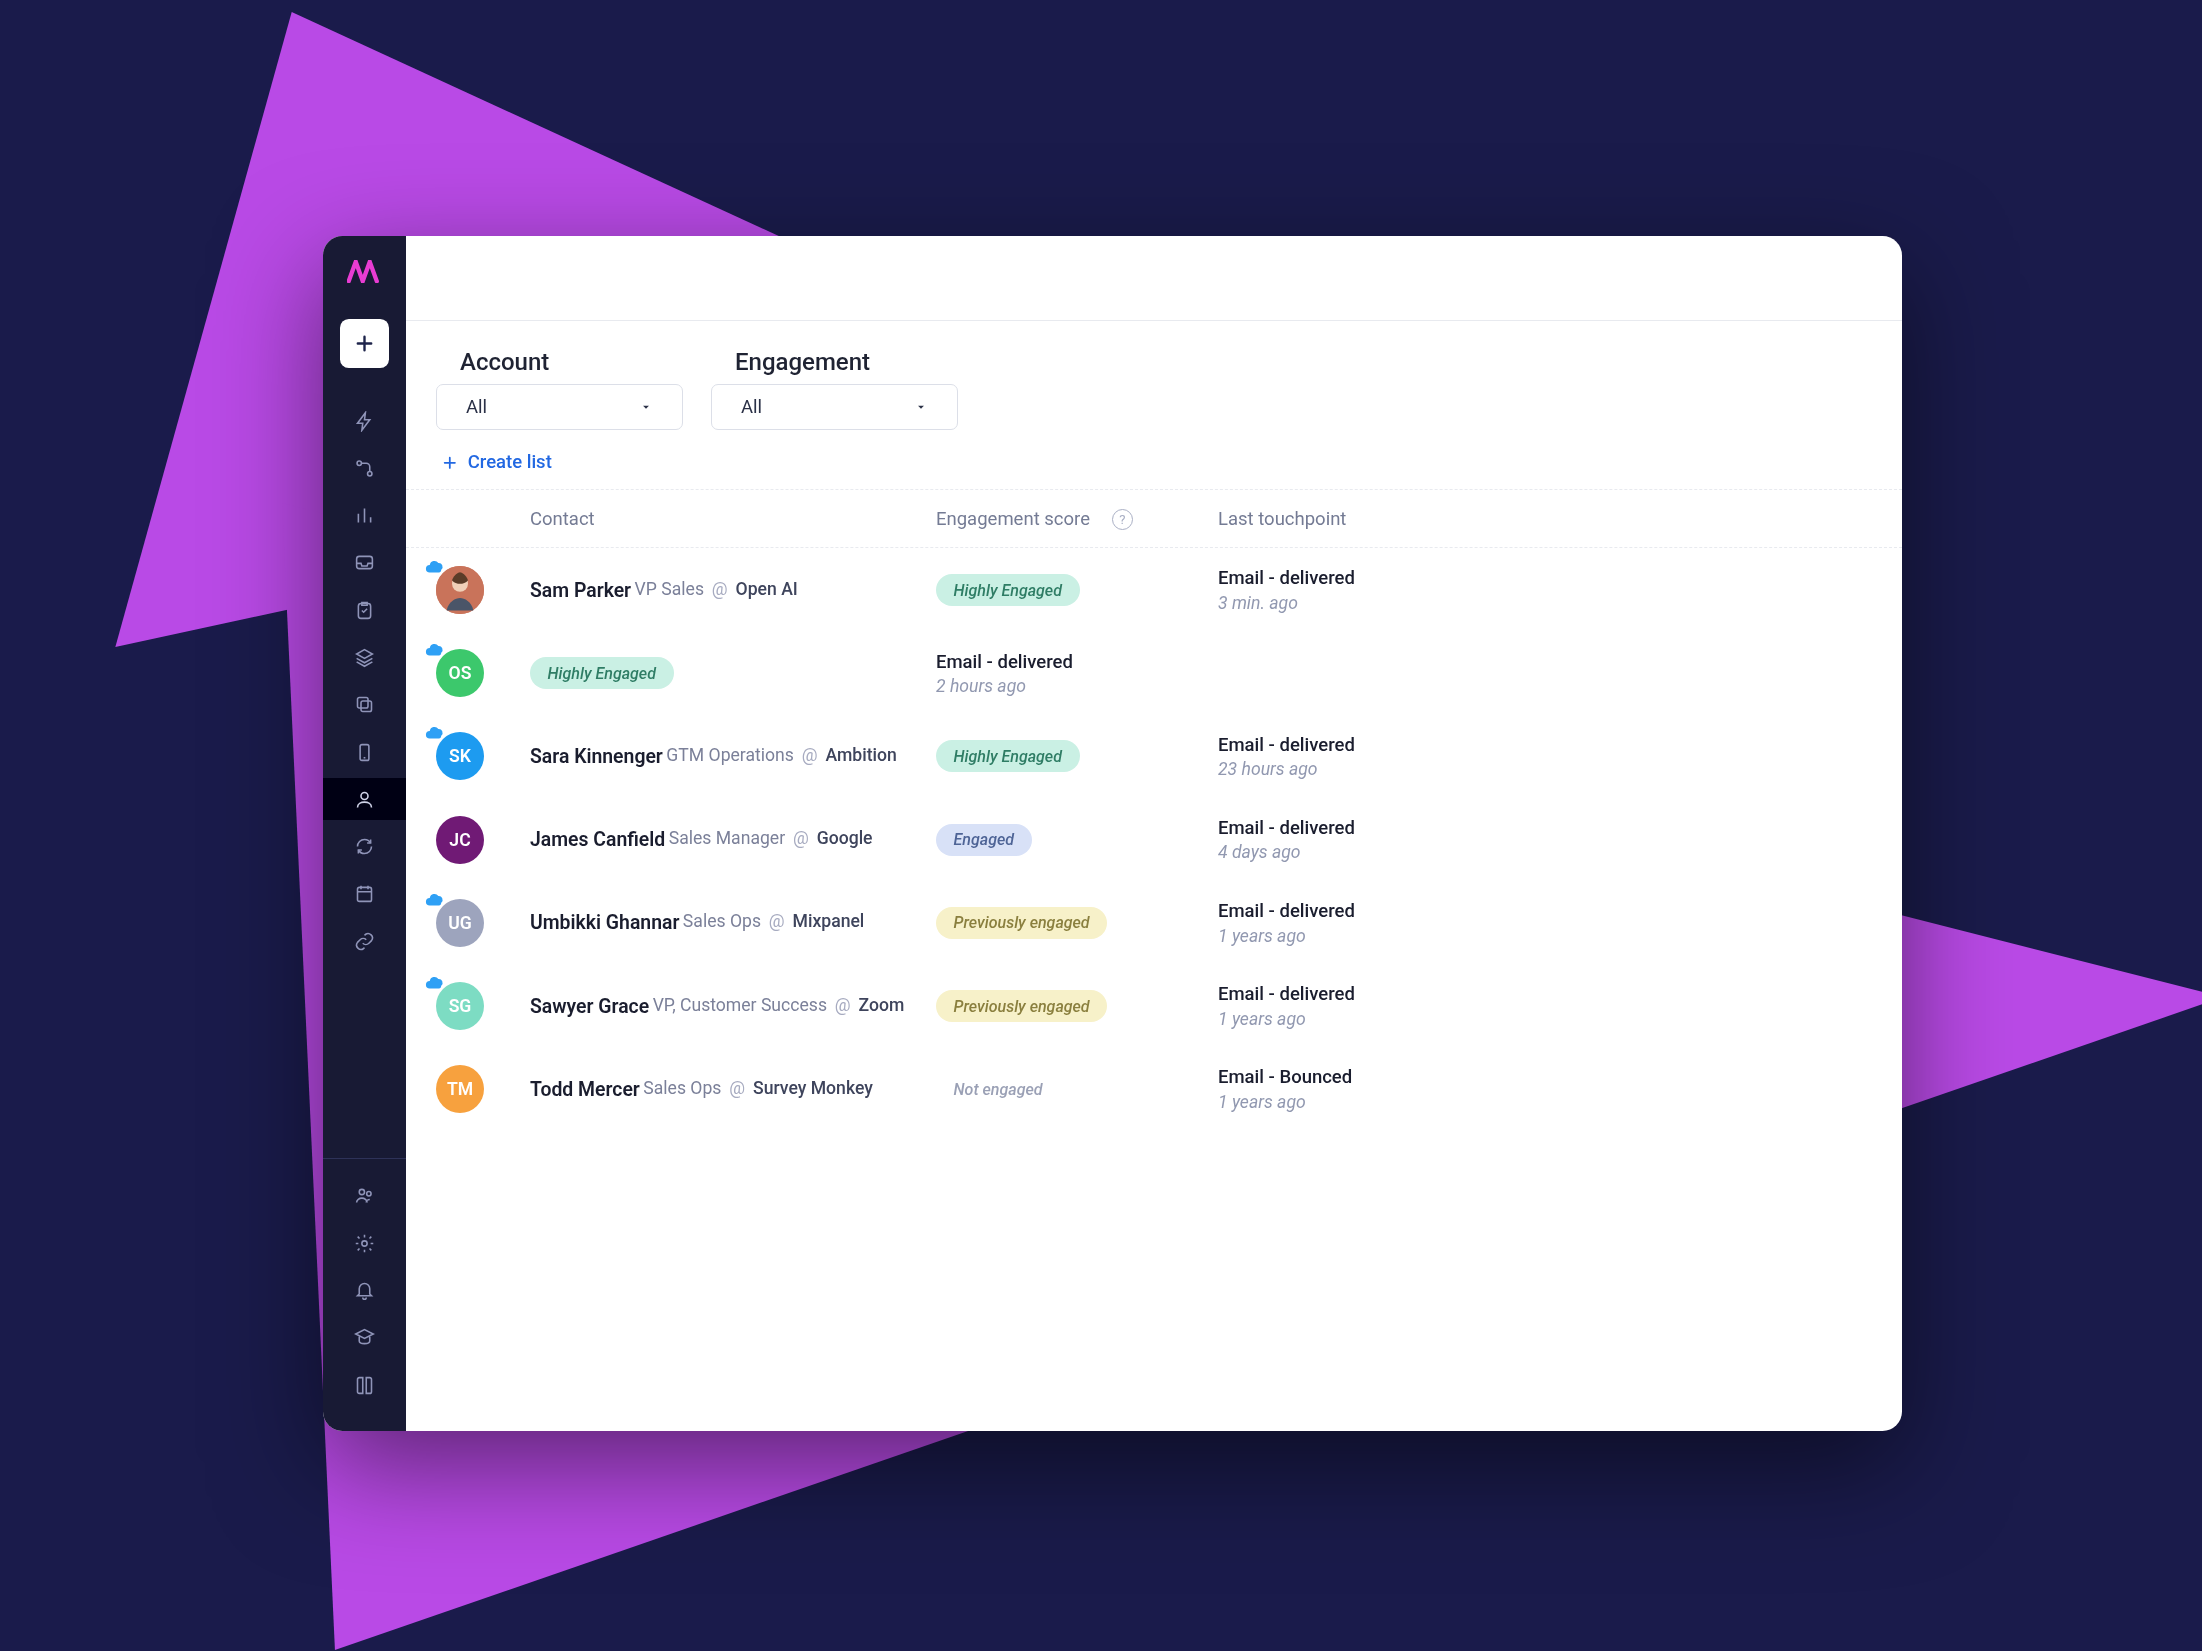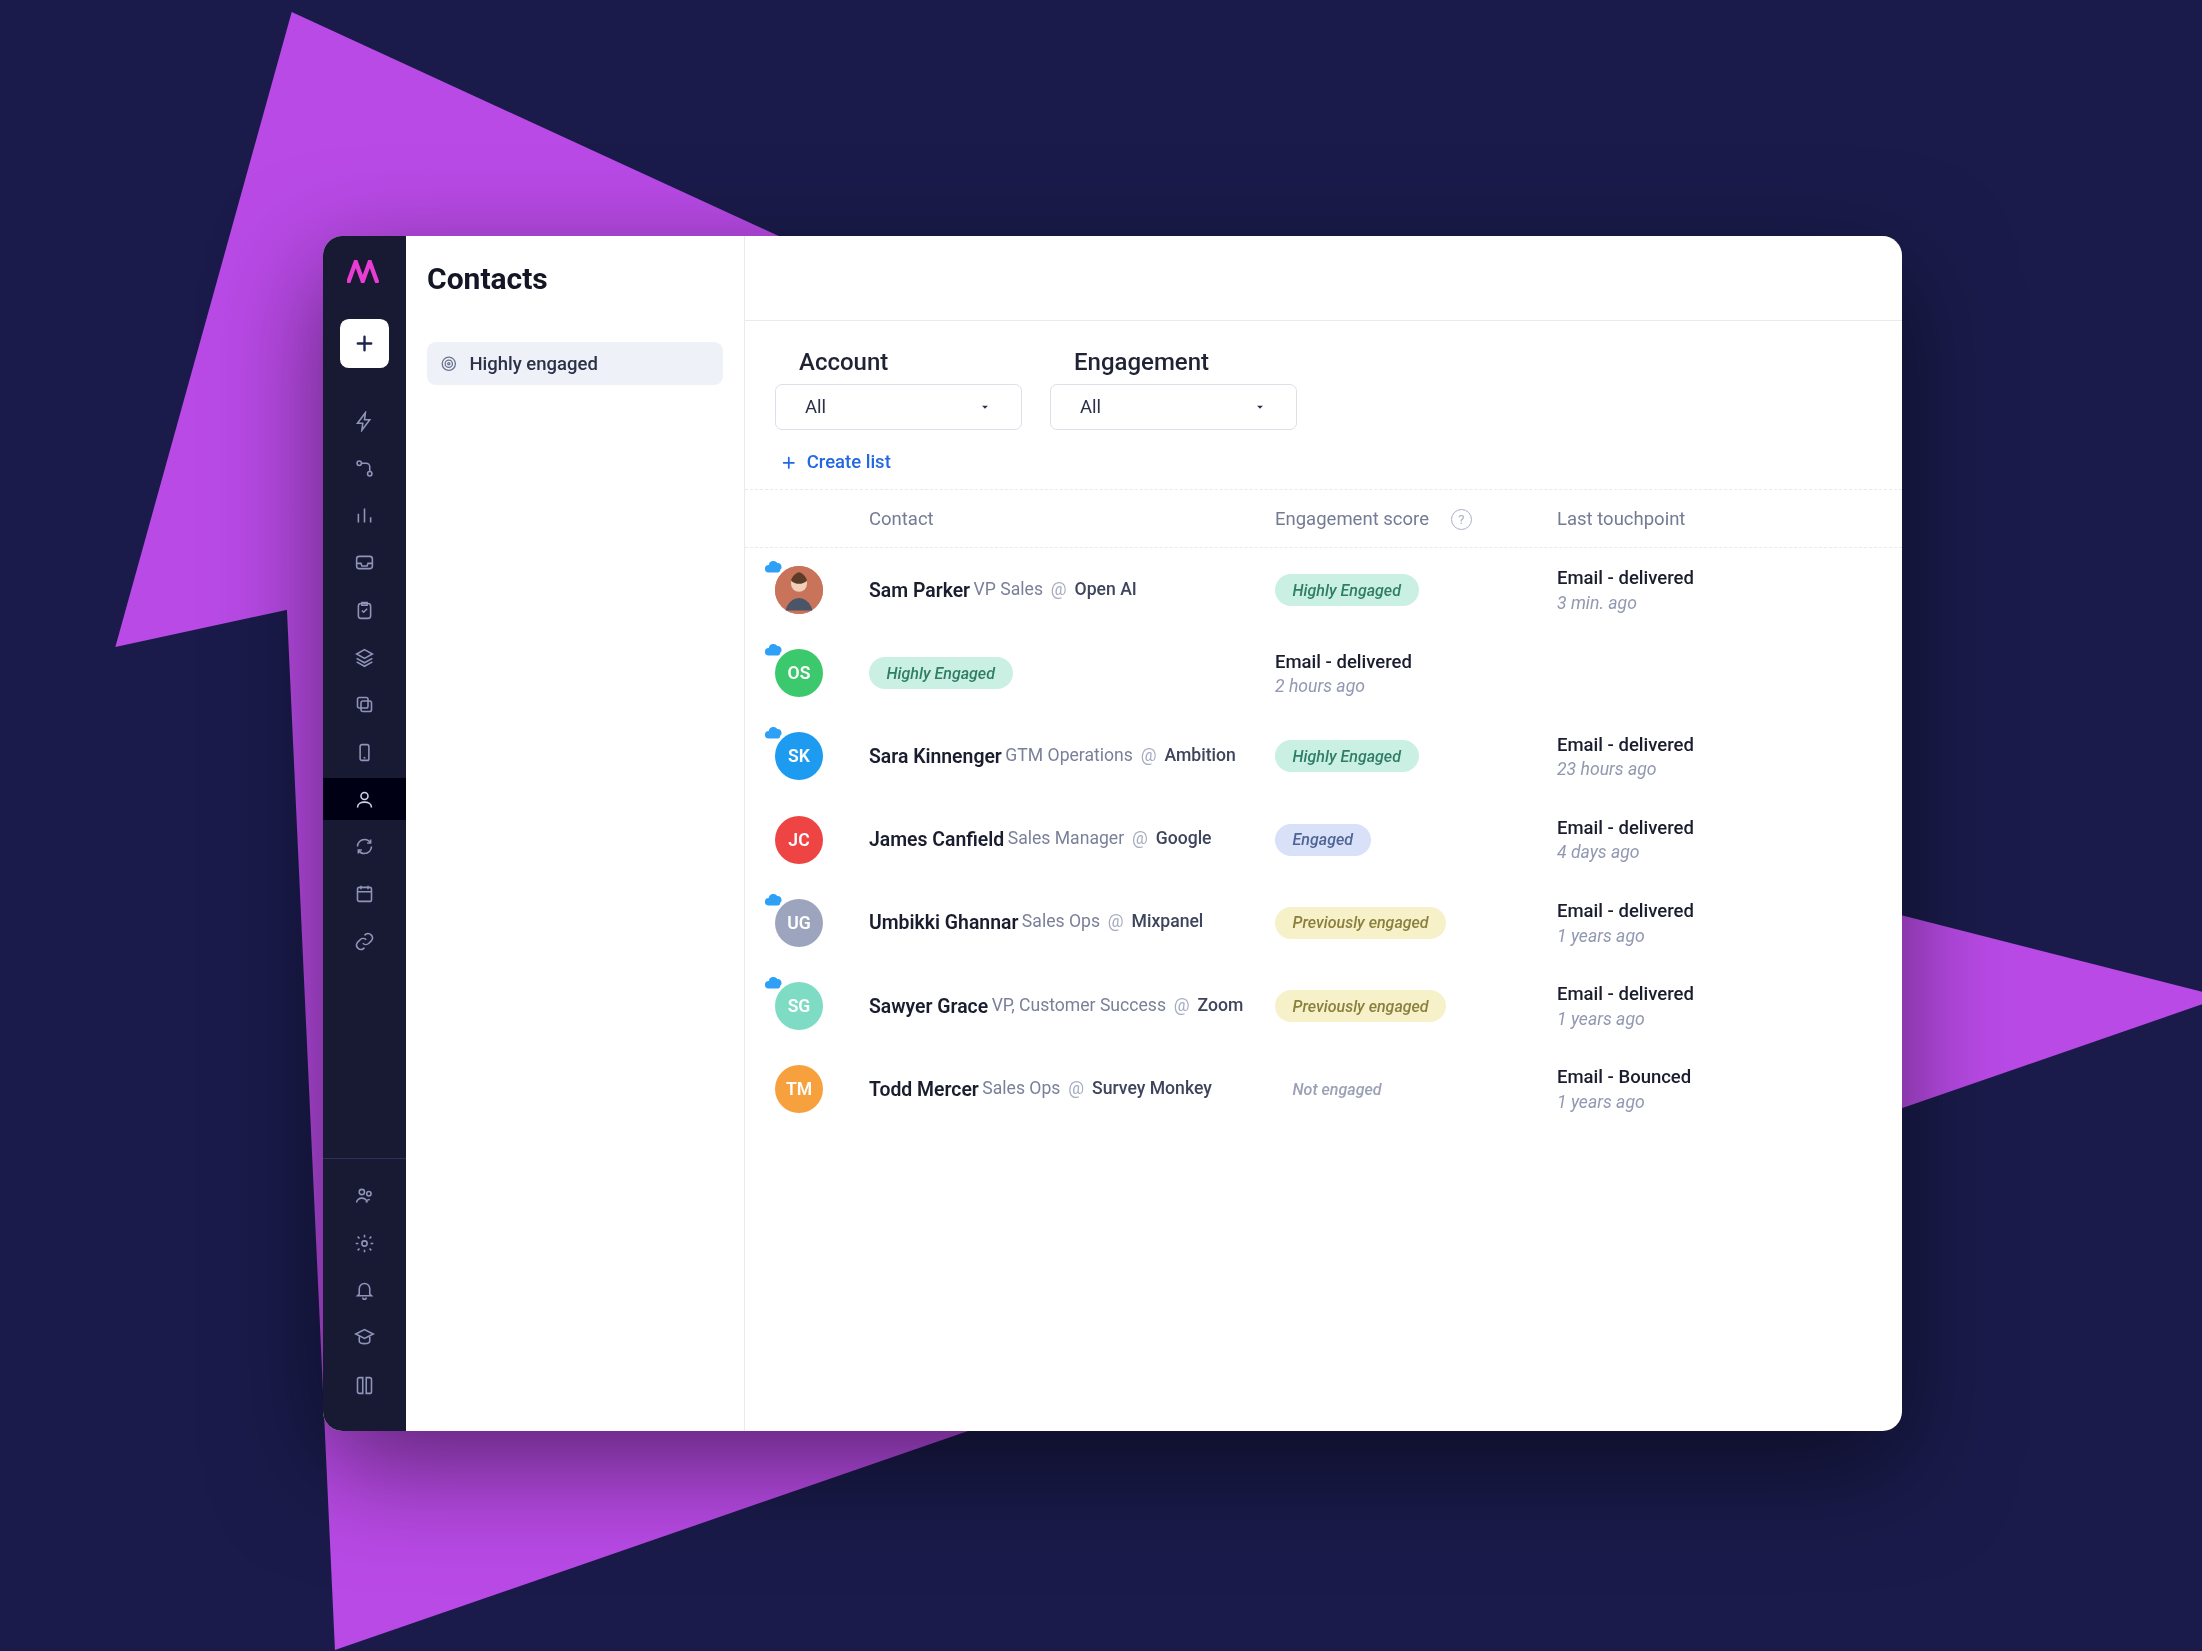--- a/index.html
+++ b/index.html
@@ -314,33 +314,20 @@
           </svg>
         </div>
       <div class="nav-item">
           <svg width="21" height="21" viewBox="0 0 24 24" fill="none" stroke="currentColor" stroke-width="1.8">
             <path d="M4 5a2 2 0 012-2h4v18H6a2 2 0 01-2-2V5zM20 5a2 2 0 00-2-2h-4v18h4a2 2 0 002-2V5z"></path>
           </svg>
         </div>
     </div>
   </div>
 
-  <div class="lists-panel">
-    <div class="panel-title">Contacts</div>
-    <div class="list-item active">
-      <span class="engage-icon">
-        <svg width="17.6" height="17.6" viewBox="0 0 24 24" fill="none" stroke="currentColor" stroke-width="1.8">
-            <circle cx="12" cy="12" r="9"></circle>
-            <circle cx="12" cy="12" r="5"></circle>
-            <circle cx="12" cy="12" r="1.5"></circle>
-          </svg>
-      </span>
-      <span>Highly engaged</span>
-    </div>
-  </div>
 
   <div class="main">
     <div class="main-header"></div>
 
     <div class="filter-bar">
       <div class="filter-row">
         <div class="filter-group">
           <div class="filter-label">Account</div>
           <div class="select">
             <span>All</span>
@@ -443,21 +430,21 @@
             <div class="contact-sub">GTM Operations <span class="at">@</span> <span class="company">Ambition</span></div>
           </div>
           <div><span class="badge highly">Highly Engaged</span></div>
           <div class="touch-cell">
             <div class="touch-title">Email - delivered</div>
             <div class="touch-time">23 hours ago</div>
           </div>
         </div>
         <div class="row">
           <div class="avatar-cell">
-            <div class="avatar" style="background:#ef4444">
+            <div class="avatar" style="background:#701a75">
               <span>JC</span>
             </div>
           </div>
           <div class="contact-cell">
             <div class="contact-name">James Canfield</div>
             <div class="contact-sub">Sales Manager <span class="at">@</span> <span class="company">Google</span></div>
           </div>
           <div><span class="badge engaged">Engaged</span></div>
           <div class="touch-cell">
             <div class="touch-title">Email - delivered</div>

